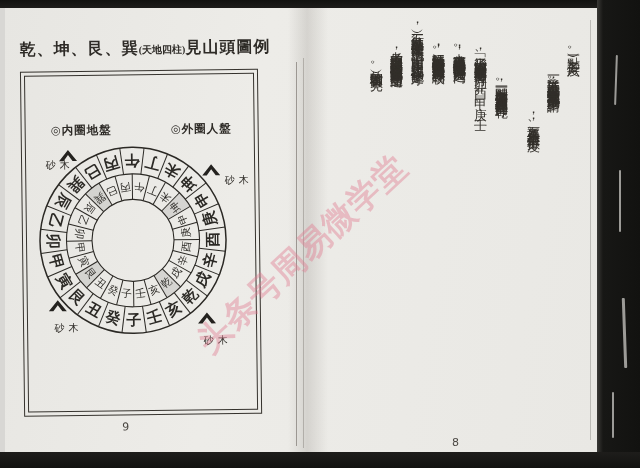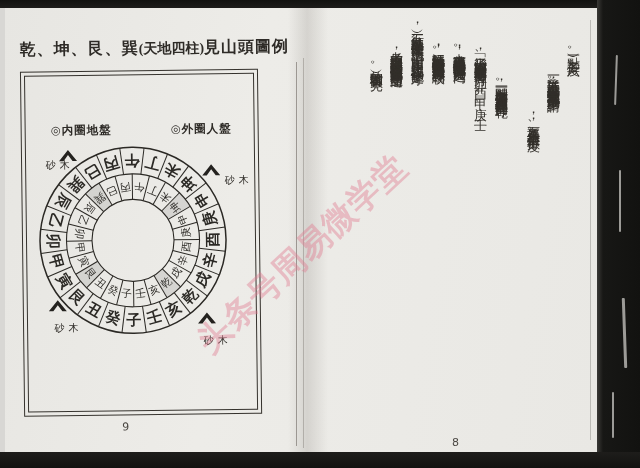--- a/index.html
+++ b/index.html
@@ -18,21 +18,21 @@
   #edge-bottom{left:0;top:452px;width:640px;height:16px;background:linear-gradient(0deg,#121210,#1e1d1b);}
   #edge-right{left:597px;top:0;width:43px;height:468px;
       background:linear-gradient(90deg,#3a3936 0px,#171715 6px,#121210 100%);}
   .streak{position:absolute;background:#c9c8c4;opacity:.75;border-radius:1px;}
   
   #left-page{position:absolute;left:14px;top:34px;width:292px;height:410px;
              transform:rotate(-0.7deg);color:#2e2b27;}
   #lp-title{position:absolute;left:8px;top:4px;width:278px;white-space:nowrap;
             font-weight:600;letter-spacing:1px;}
   #lp-title .big{font-size:16px;}
-  #lp-title .small{font-size:14px;letter-spacing:0;text-align:center;}
+  #lp-title .small{font-size:10px;letter-spacing:0;text-align:center;}
   #diagram-box{position:absolute;left:8px;top:36px;width:236px;height:343px;
             border:1.5px solid #35322d;}
   #diagram-box::after{content:"";position:absolute;left:3px;top:3px;right:3px;bottom:3px;
             border:1px solid #35322d;}
   .legend{position:absolute;font-size:11.5px;font-weight:600;letter-spacing:1px;margin-top:16px;}
   #compass{position:absolute;left:21px;top:108px;width:196px;height:196px;}
   #compass text{font-family:"Liberation Serif","DejaVu Serif",serif;}
   .marker{position:absolute;}
   .marker .mk-label{writing-mode:vertical-rl;font-size:10px;letter-spacing:1px;color:#2e2b27;}
   .pagenum{position:absolute;font-family:"DejaVu Sans",sans-serif;font-size:11px;color:#4a4742;}

